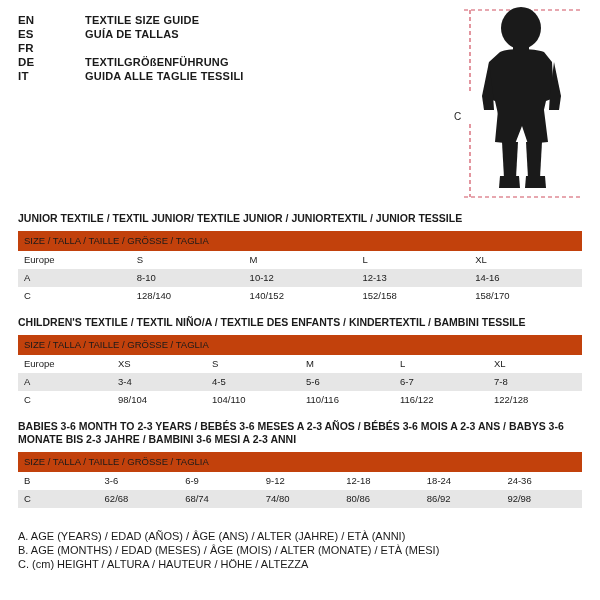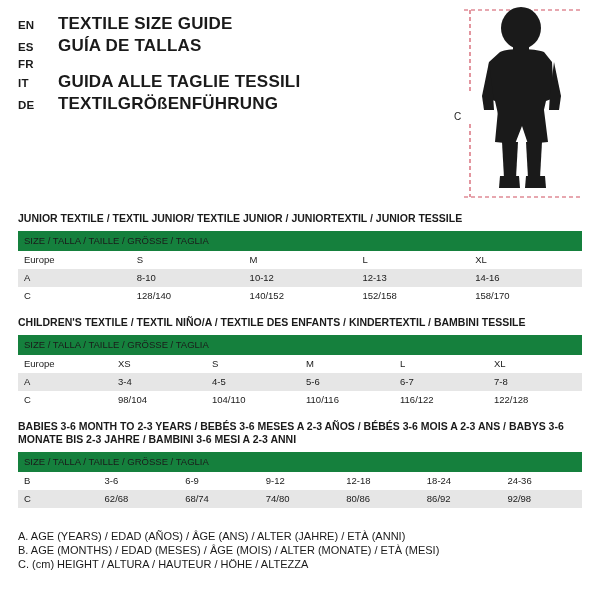--- a/index.html
+++ b/index.html
@@ -35,24 +35,25 @@
     margin-bottom: 2px;
   }
   .lang-code {
     width: 40px;
     font-size: 11.5px;
     font-weight: bold;
     letter-spacing: 0.2px;
     color: #1a1a1a;
   }
   .lang-title {
-    font-size: 17px;
+    font-size: 11px;
     font-weight: bold;
     letter-spacing: 0.2px;
     color: #1a1a1a;
+    margin-left: 27px;
   }
 
   
   .figure-area {
     position: absolute;
     left: 430px;
     top: 6px;
     width: 165px;
     height: 195px;
   }
@@ -90,21 +91,21 @@
     table-layout: fixed;
   }
   table.size-table td {
     font-size: 9.5px;
     color: #1a1a1a;
     padding: 3px 0 3px 6px;
     vertical-align: middle;
     line-height: 12px;
   }
   .row-head td {
-    background: #15803d;
+    background: #c2410c;
     font-size: 9.5px;
     color: #1a1a1a;
     height: 14px;
     padding-top: 2px;
     padding-bottom: 2px;
   }
   .row-shaded td {
     background: #e6e6e6;
   }
   .row-plain td {
@@ -139,26 +140,26 @@
       <span class="lang-title">TEXTILE SIZE GUIDE</span>
     </div>
     <div class="header-row">
       <span class="lang-code">ES</span>
       <span class="lang-title">GUÍA DE TALLAS</span>
     </div>
     <div class="header-row">
       <span class="lang-code">FR</span>
     </div>
     <div class="header-row">
+      <span class="lang-code">DE</span>
+      <span class="lang-title">TEXTILGRÖßENFÜHRUNG</span>
+    </div>
+    <div class="header-row">
       <span class="lang-code">IT</span>
       <span class="lang-title">GUIDA ALLE TAGLIE TESSILI</span>
-    </div>
-    <div class="header-row">
-      <span class="lang-code">DE</span>
-      <span class="lang-title">TEXTILGRÖßENFÜHRUNG</span>
     </div>
   </div>
 
   <div class="figure-area">
     <span class="c-label">C</span>
     <svg class="figure-svg" viewBox="0 0 130 195">
 
       <line x1="6" y1="4" x2="124" y2="4" stroke="#d05060" stroke-width="1.2" stroke-dasharray="4,3"></line>
       <line x1="6" y1="191" x2="124" y2="191" stroke="#d05060" stroke-width="1.2" stroke-dasharray="4,3"></line>
       <line x1="12" y1="4" x2="12" y2="86" stroke="#d05060" stroke-width="1.2" stroke-dasharray="4,3"></line>

